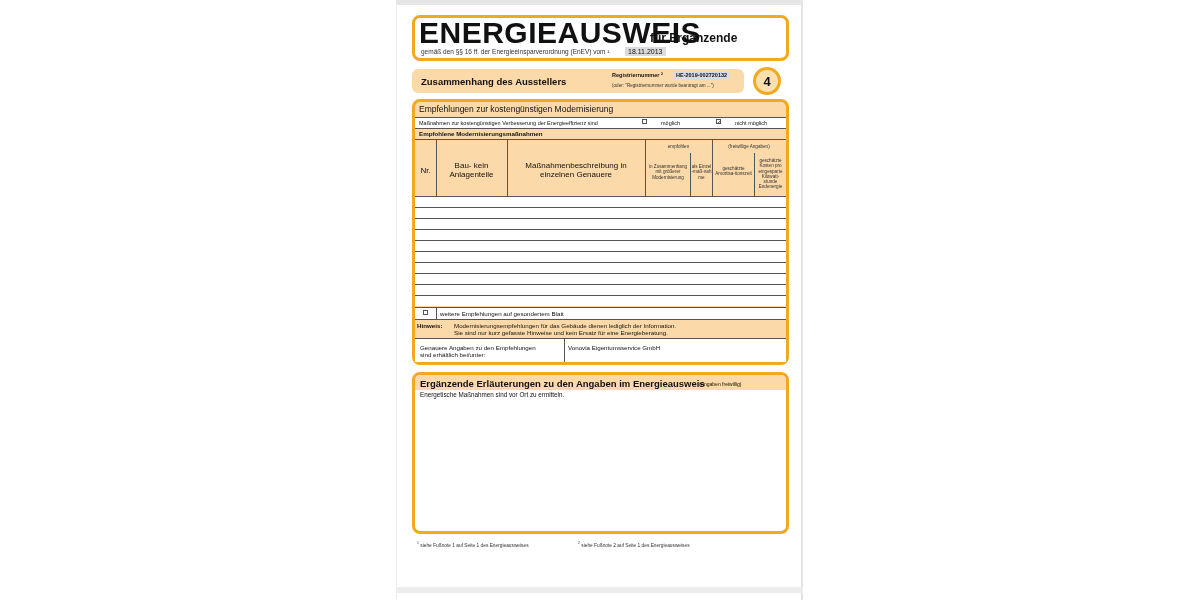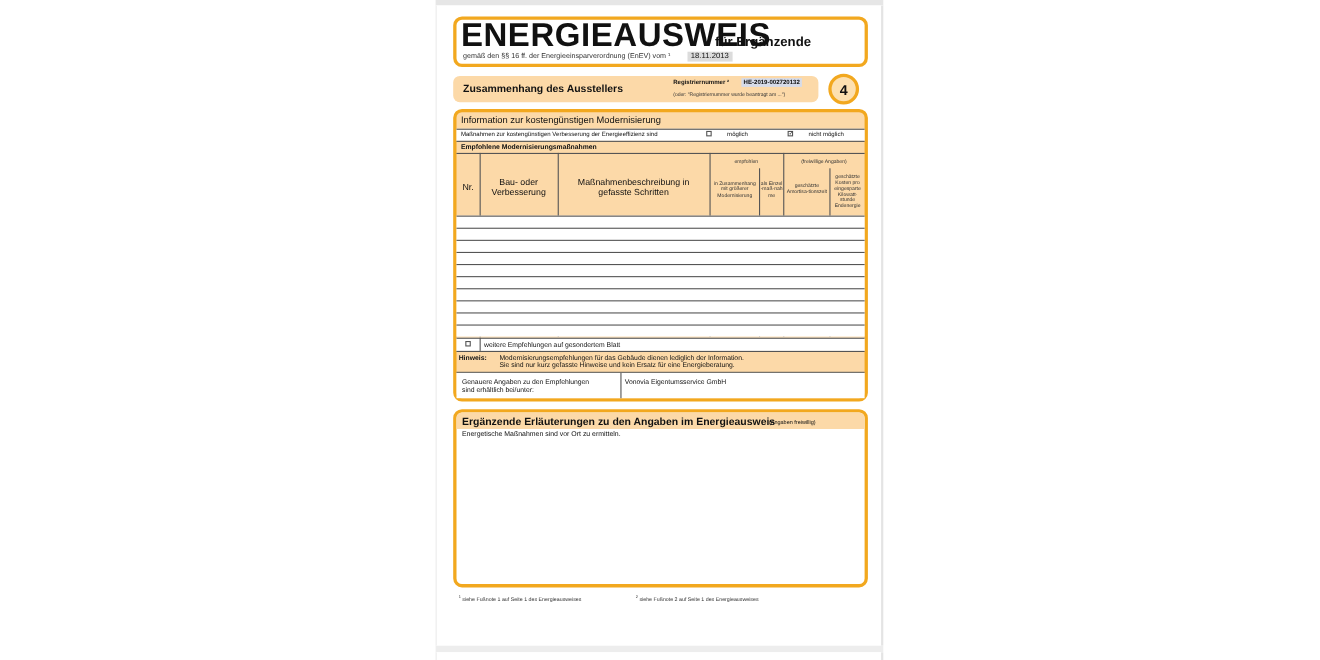--- a/index.html
+++ b/index.html
@@ -67,21 +67,21 @@
 <div class="abs title-date">18.11.2013</div>
 
 <div class="abs ausst-bar"></div>
 <div class="abs ausst-title">Zusammenhang des Ausstellers</div>
 <div class="abs reg-label">Registriernummer ²</div>
 <div class="abs reg-value">HE-2019-002720132</div>
 <div class="abs reg-note">(oder: "Registriernummer wurde beantragt am ...")</div>
 <div class="abs page-circle">4</div>
 
 <div class="orange-box mod-box"></div>
-<div class="abs mod-head">Information zur kostengünstigen Modernisierung</div>
+<div class="abs mod-head">Empfehlungen zur kostengünstigen Modernisierung</div>
 
 <div class="white-cell" style="left:415px;top:117px;width:371px;height:11px;"></div>
 <div class="grid-line" style="left:415px;top:117px;width:371px;height:0.7px;"></div>
 <div class="grid-line" style="left:415px;top:128px;width:371px;height:0.7px;"></div>
 <div class="t5" style="left:419px;top:120px;">Maßnahmen zur kostengünstigen Verbesserung der Energieeffizienz sind</div>
 <div class="chk" style="left:642px;top:119px;"></div>
 <div class="t5" style="left:661px;top:120px;">möglich</div>
 <div class="chk" style="left:716px;top:119px;"><span>✓</span></div>
 <div class="t5" style="left:735px;top:120px;">nicht möglich</div>
 
@@ -89,22 +89,22 @@
 <div class="grid-line" style="left:415px;top:139px;width:371px;height:0.7px;"></div>
 
 <div class="grid-line" style="left:436px;top:139px;width:0.7px;height:167px;"></div>
 <div class="grid-line" style="left:507px;top:139px;width:0.7px;height:167px;"></div>
 <div class="grid-line" style="left:645px;top:139px;width:0.7px;height:167px;"></div>
 <div class="grid-line" style="left:690px;top:153px;width:0.7px;height:153px;"></div>
 <div class="grid-line" style="left:712px;top:139px;width:0.7px;height:167px;"></div>
 <div class="grid-line" style="left:754px;top:153px;width:0.7px;height:153px;"></div>
 
 <div class="hdr-big" style="left:415px;top:166px;width:21px;">Nr.</div>
-<div class="hdr-big" style="left:440px;top:161px;width:63px;">Bau- oder Verbesserung</div>
-<div class="hdr-big" style="left:515px;top:161px;width:122px;">Maßnahmenbeschreibung in gefasste Schritten</div>
+<div class="hdr-big" style="left:440px;top:161px;width:63px;">Bau- kein Anlagenteile</div>
+<div class="hdr-big" style="left:515px;top:161px;width:122px;">Maßnahmenbeschreibung in einzelnen Genauere</div>
 <div class="hdr-small" style="left:645px;top:144px;width:67px;">empfohlen</div>
 <div class="hdr-small" style="left:712px;top:144px;width:74px;">(freiwillige Angaben)</div>
 <div class="hdr-small" style="left:646px;top:164px;width:44px;">in Zusammenhang mit größerer Modernisierung</div>
 <div class="hdr-small" style="left:691px;top:164px;width:21px;word-break:break-all;">als Einzel-maß-nahme</div>
 <div class="hdr-small" style="left:714px;top:166px;width:39px;">geschätzte Amortisa-tionszeit</div>
 <div class="hdr-small" style="left:755px;top:158px;width:31px;">geschätzte Kosten pro eingesparte Kilowatt-stunde Endenergie</div>
 
 <div class="white-cell" style="left:415px;top:196px;width:371px;height:110px;"></div>
 <div id="rows-layer">
     <div class="grid-line" style="left: 415px; top: 196px; width: 371px; height: 0.7px;"></div>

